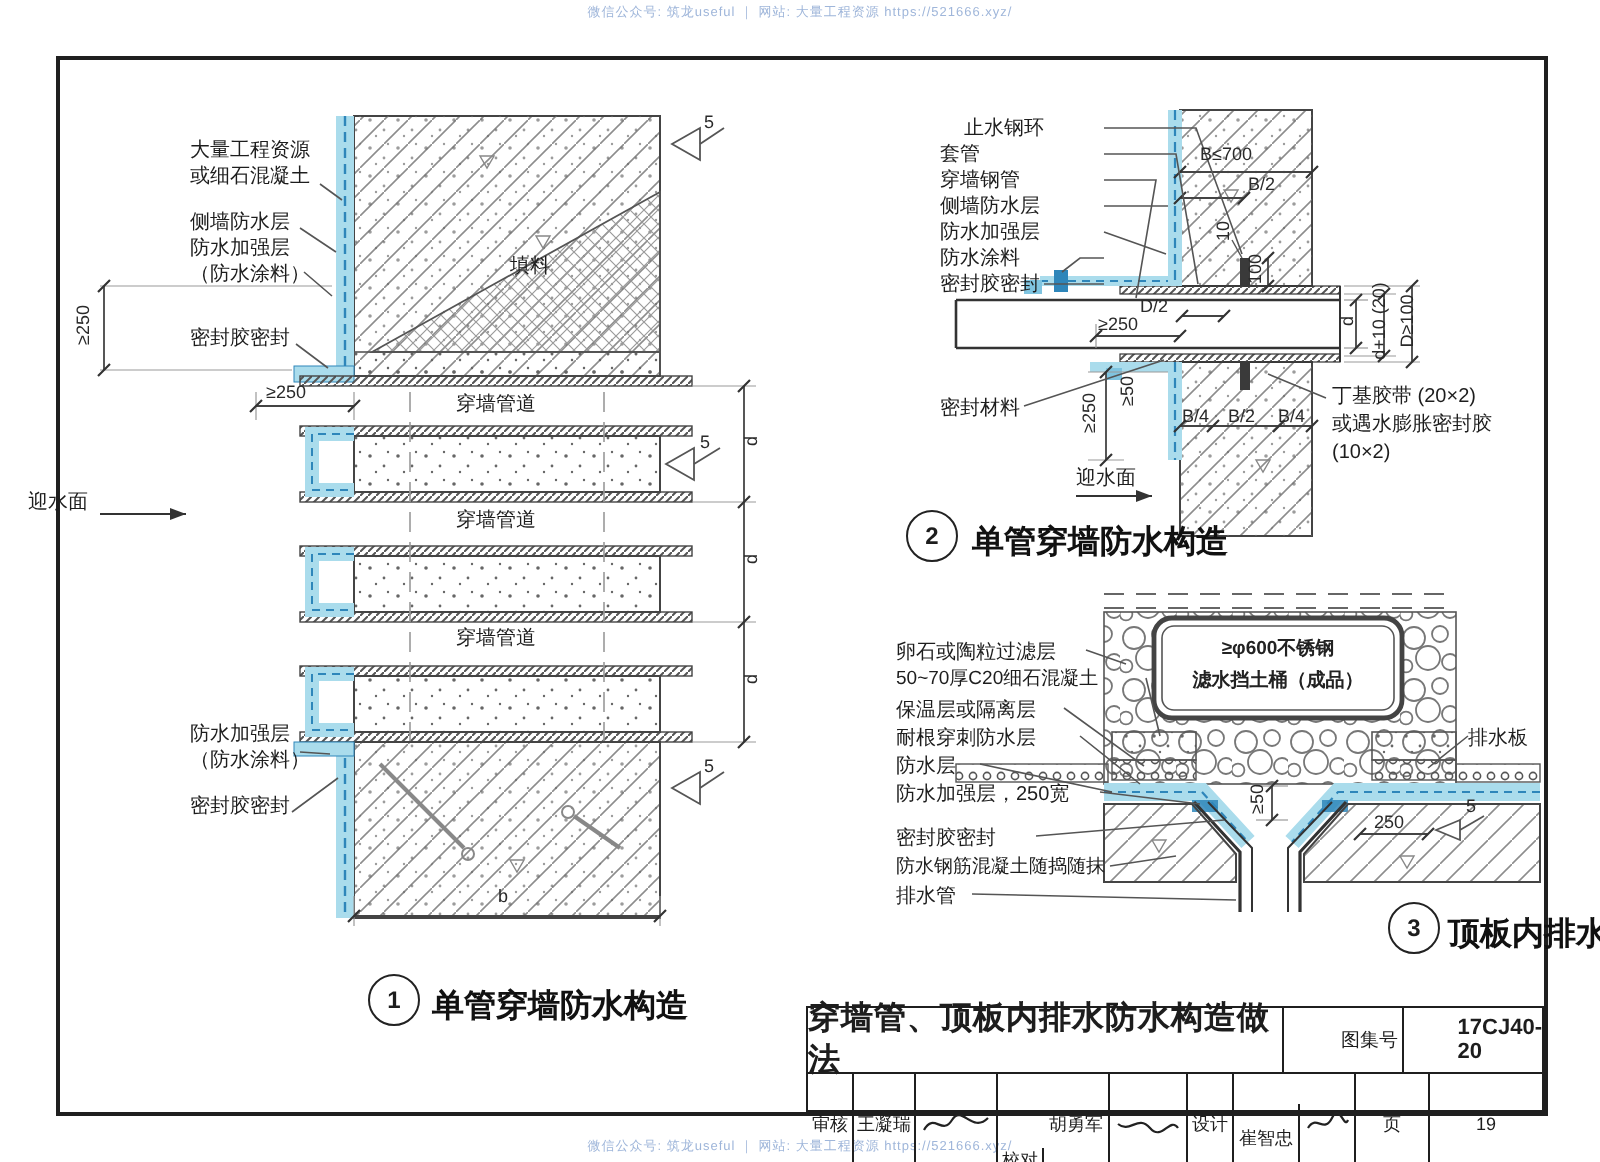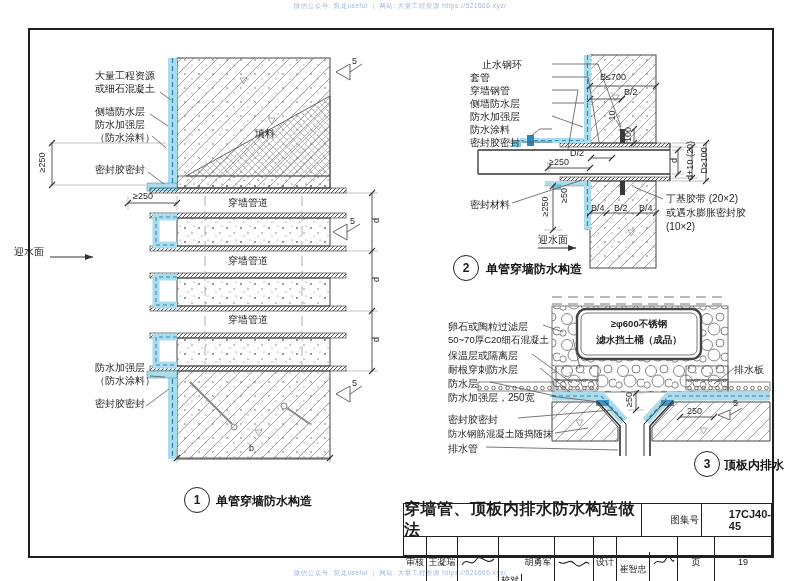--- a/index.html
+++ b/index.html
@@ -5,21 +5,21 @@
   html,body{margin:0;padding:0;background:#e9e9e9;}
   .page{position:relative;width:800px;height:581px;background:#ffffff;overflow:hidden;
         font-family:"Liberation Sans","DejaVu Sans",sans-serif;color:#1d1d1d;}
   .frame{position:absolute;left:28px;top:28px;width:742px;height:526px;border:2px solid #1f1f1f;}
   .art{position:absolute;left:0;top:0;width:800px;height:581px;}
   .wm{position:absolute;left:0;width:800px;text-align:center;font-size:6.5px;color:#9fb6da;letter-spacing:.5px;}
   .wm.top{top:2px;} .wm.bot{top:569px;}
   .lb{position:absolute;font-size:10px;line-height:1.15;white-space:nowrap;color:#1d1d1d;}
   .dm{position:absolute;font-size:9px;line-height:1;white-space:nowrap;color:#2a2a2a;}
   .rot{transform:rotate(-90deg);transform-origin:center;text-align:center;}
-  .cap{position:absolute;font-size:12px;font-weight:bold;white-space:nowrap;color:#111;}
+  .cap{position:absolute;font-size:16px;font-weight:bold;white-space:nowrap;color:#111;}
   .circ{position:absolute;width:24px;height:24px;border:1.4px solid #222;border-radius:50%;
         text-align:center;line-height:24px;font-size:12px;font-weight:bold;background:#fff;}
   .bucket-line{position:absolute;left:577px;width:124px;text-align:center;font-size:9.5px;font-weight:bold;color:#222;}
   
   .tb{position:absolute;left:403px;top:503px;width:369px;height:53px;border:1.6px solid #1f1f1f;
       box-sizing:border-box;display:flex;flex-direction:column;background:#fff;}
   .tb-r1{display:flex;height:32px;border-bottom:1.2px solid #1f1f1f;gap:27px;}
   .tb-title{width:265px;border-right:1.2px solid #1f1f1f;display:flex;align-items:center;justify-content:center;
             font-size:16px;font-weight:bold;letter-spacing:.5px;}
   .tb-alabel{width:36px;border-right:1.2px solid #1f1f1f;display:flex;align-items:center;justify-content:center;
@@ -324,21 +324,21 @@
   <div class="dm rot" style="left:614px;top:395px;width:30px">≥50</div>
   <div class="dm" style="left:687px;top:407px">250</div>
   <div class="dm" style="left:733px;top:399px">5</div>
   <div class="circ" style="left:694px;top:451px">3</div>
   <div class="cap" style="left:724px;top:457px">顶板内排水</div>
 
   <div class="tb">
     <div class="tb-r1">
       <div class="tb-title">穿墙管、顶板内排水防水构造做法</div>
       <div class="tb-alabel">图集号</div>
-      <div class="tb-anum">17CJ40-45</div>
+      <div class="tb-anum">17CJ40-20</div>
     </div>
     <div class="tb-r2">
       <div class="c-rl">审核</div>
       <div class="c-nm">王凝瑞</div>
       <div class="c-sg">
         <svg width="36" height="14" viewBox="0 0 36 14">
           <path d="M2,10 C7,1 11,13 16,5 S26,12 34,4" stroke="#222" stroke-width="1.1" fill="none"></path>
           </svg>
       </div>
       <div class="c-cl">校对</div>

